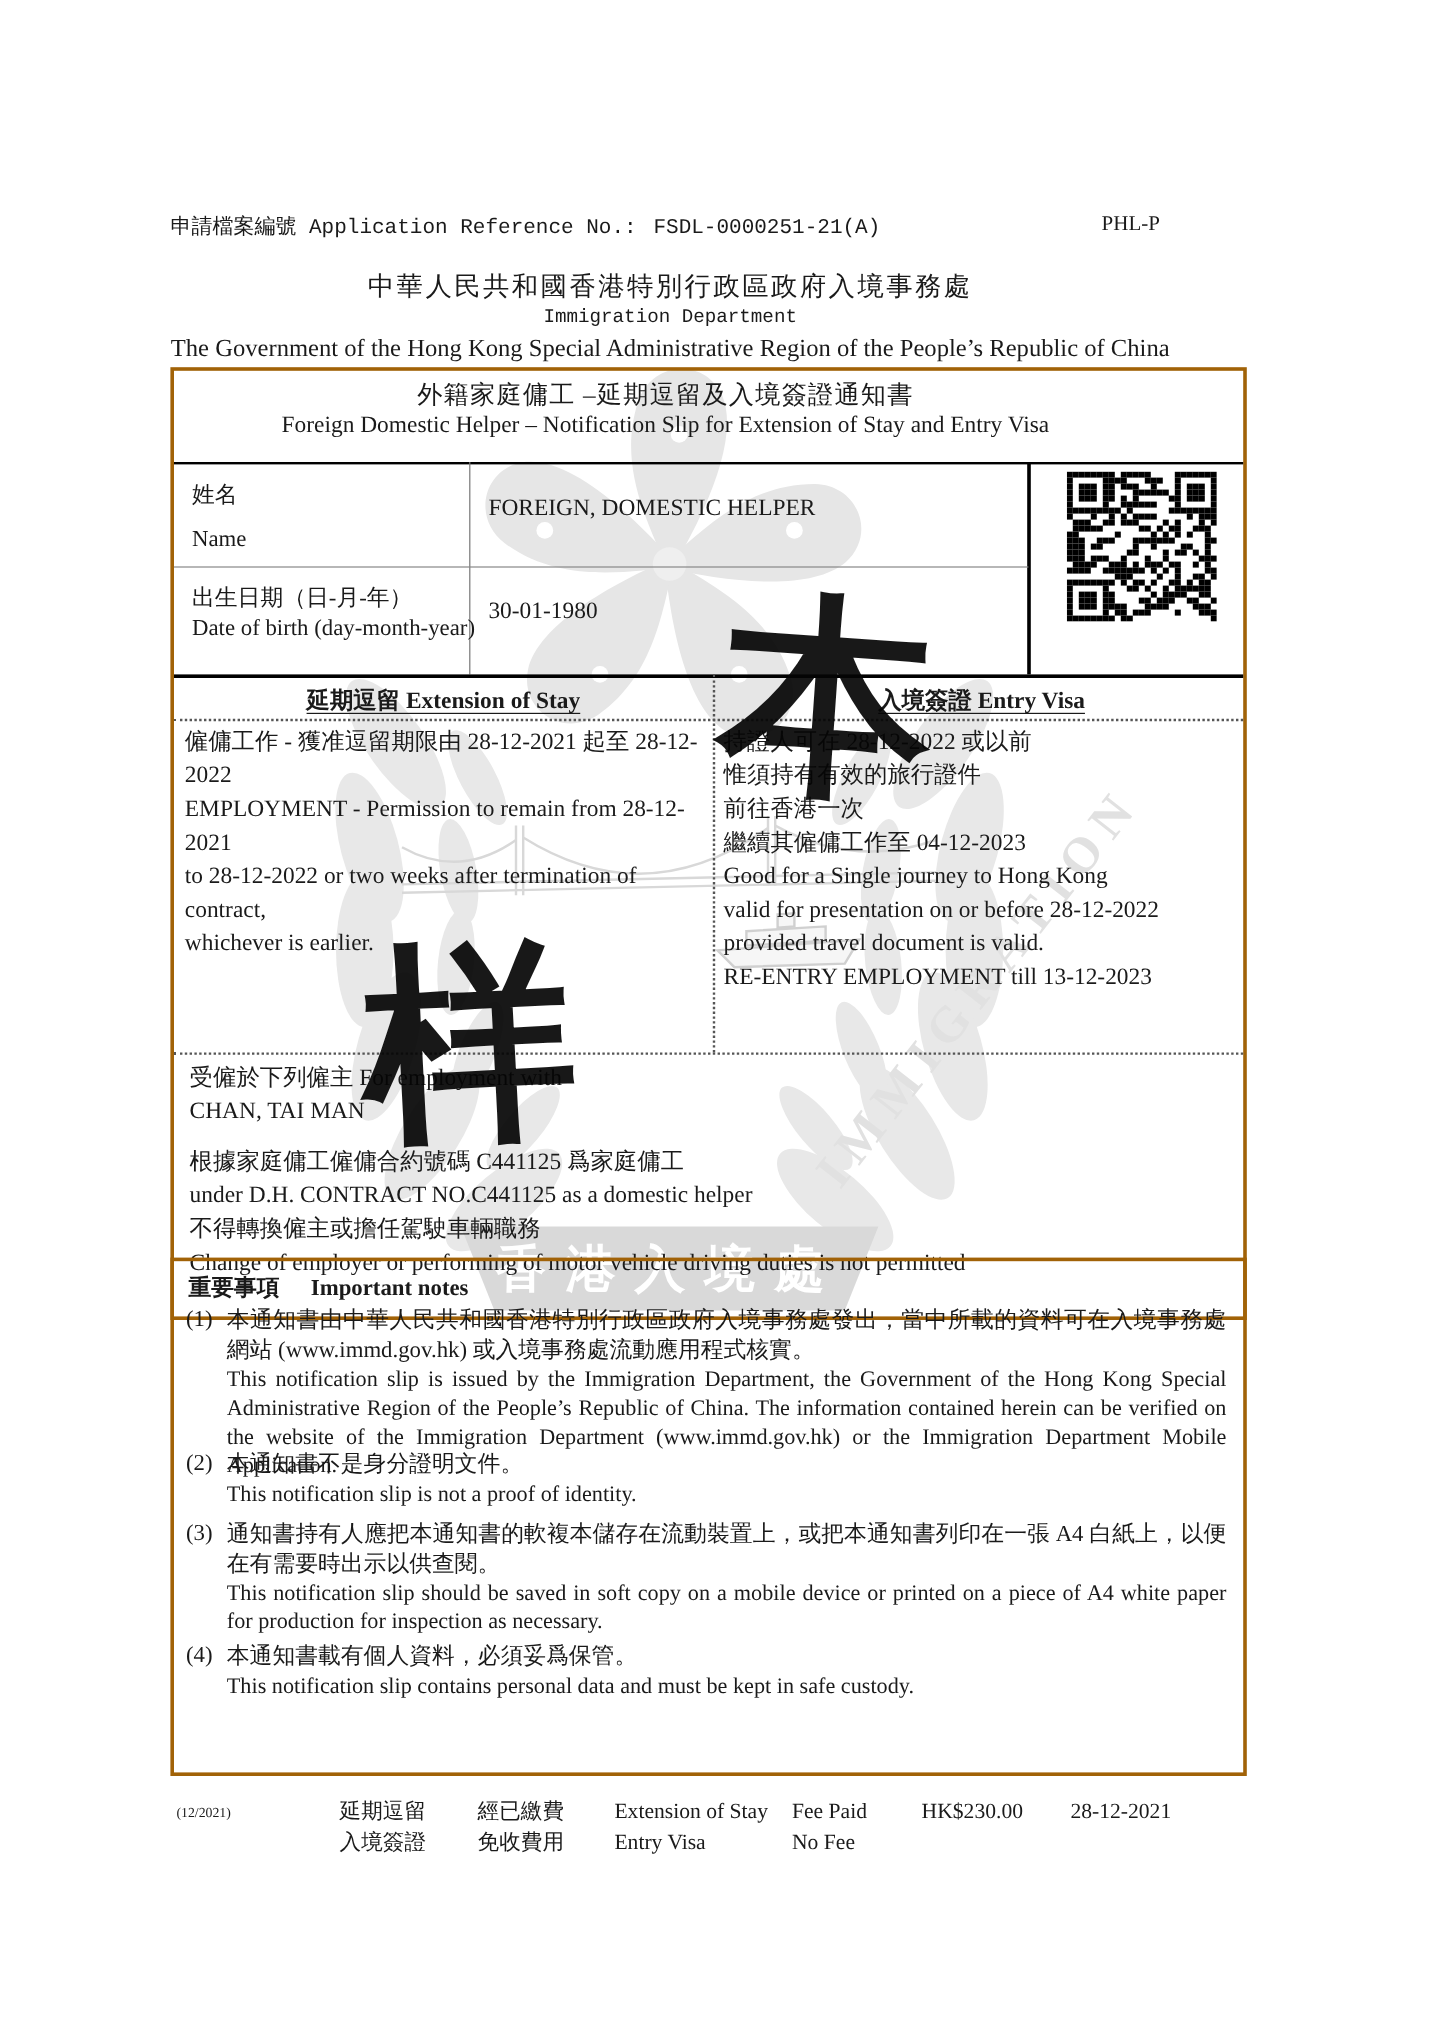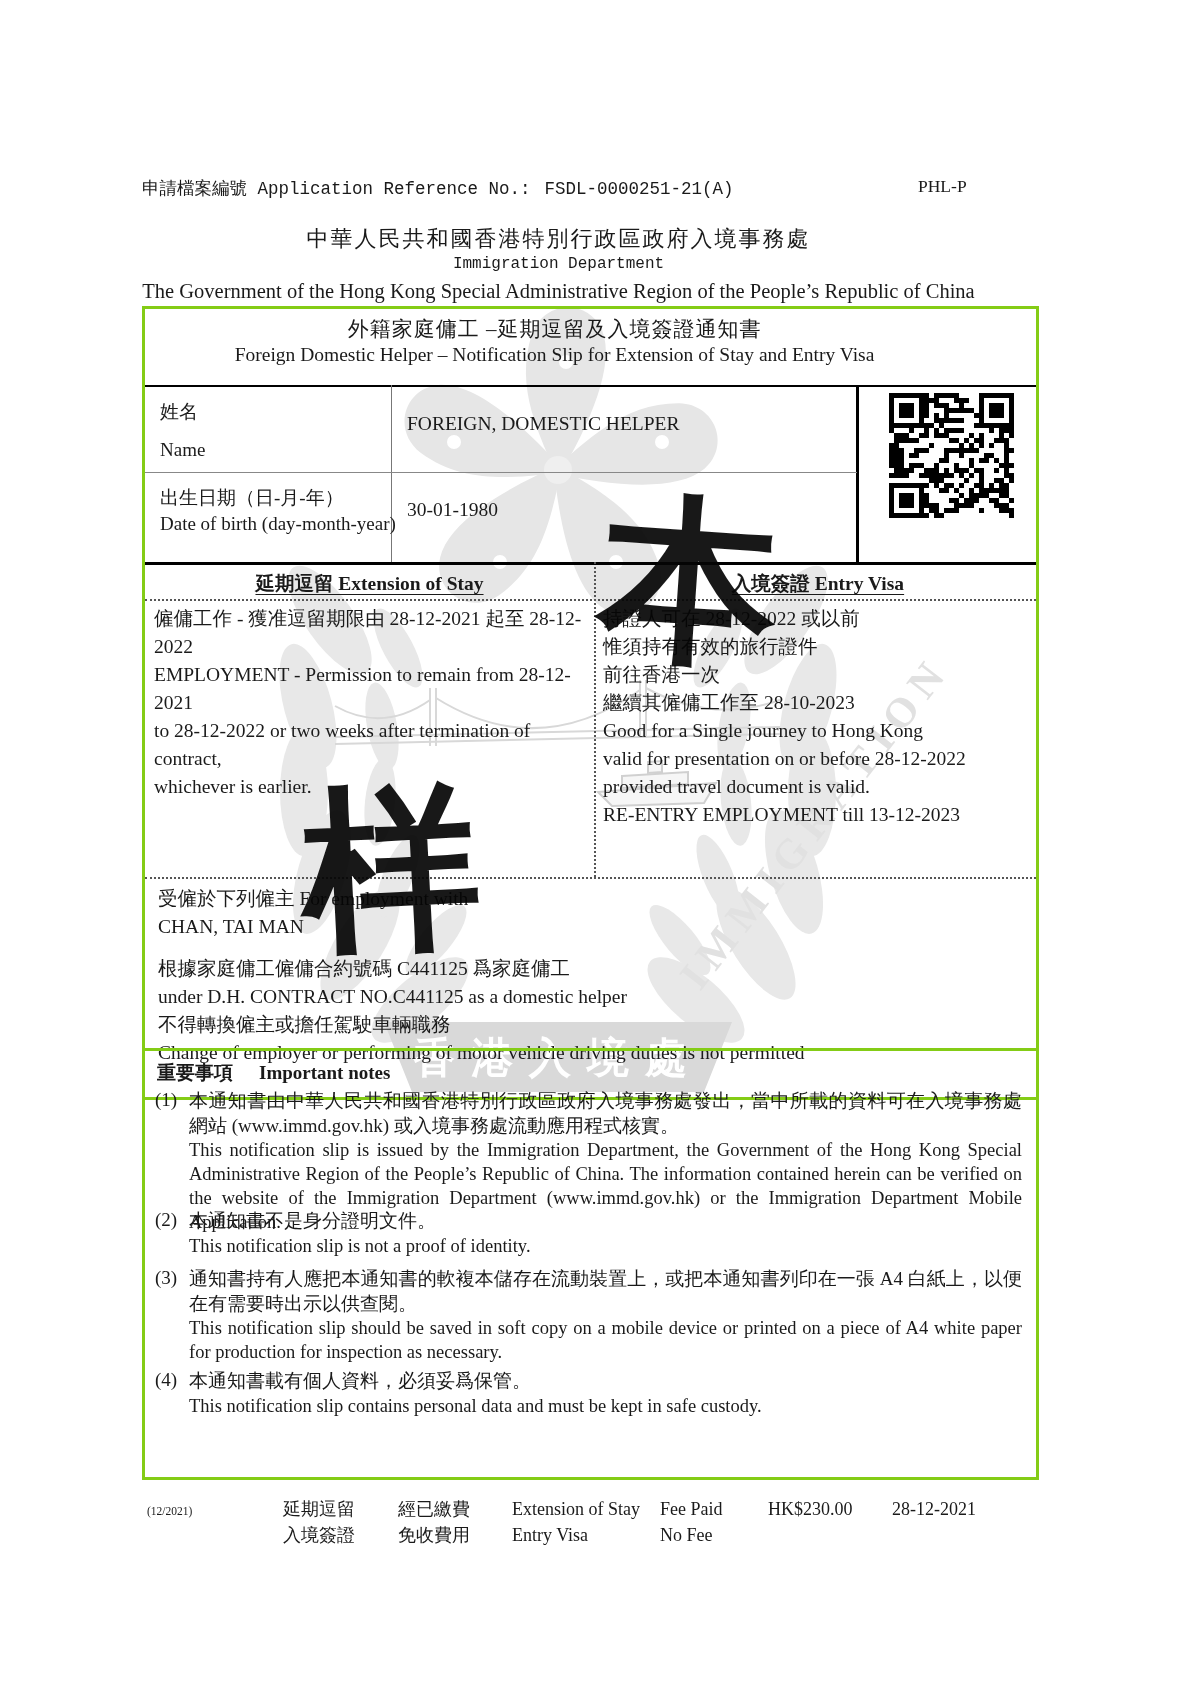--- a/index.html
+++ b/index.html
@@ -10,21 +10,21 @@
   .layer-content { position:absolute; inset:0; z-index:2; }
   #emblem { position:absolute; inset:0; z-index:1; }
   .sample-char { position:absolute; z-index:3; font-size:178px; font-weight:700; color:#050505; opacity:.92; line-height:1; font-family:"Liberation Serif",serif; }
   .appref { top:176px; left:142px; font-size:17.5px;font-family:Liberation Mono, monospace; }
   .appref .val { margin-left:14px; }
   .formcode { top:176px; left:918px; font-size:17.5px; }
   .center-head { left:142px; width:833px; text-align:center; }
   .h-zh { top:224px; font-size:22px; letter-spacing:2px; }
   .h-en1 { top:255px; font-size:16px;font-family:Liberation Mono, monospace; }
   .h-en2 { top:280px; font-size:20.5px; }
-  .docbox { left:142px; border:3px solid #84cc16; background:transparent; }
+  .docbox { left:142px; border:3px solid #a16207; background:transparent; }
   #mainbox { top:306px; width:897px; height:794px; }
   #notesbox { top:1048px; width:897px; height:432px; }
   .slip-title { left:0; width:100%; text-align:center; padding-right:72px; }
   .st-zh { top:6px; font-size:21px; letter-spacing:1px; }
   .st-en { top:35px; font-size:19.5px; }
   .hline { left:0; width:100%; border-top:2px solid #000; }
   .hline-thick { left:0; width:100%; border-top:3px solid #000; }
   .dotted-h { left:0; width:100%; border-top:2px dotted #555; }
   .cell-label { left:15px; font-size:19px; }
   .cell-value { left:262px; font-size:19.5px; }
@@ -482,21 +482,21 @@
         <div>僱傭工作 - 獲准逗留期限由 28-12-2021 起至 28-12-2022</div>
         <div>EMPLOYMENT - Permission to remain from 28-12-2021</div>
         <div>to 28-12-2022 or two weeks after termination of contract,</div>
         <div>whichever is earlier.</div>
       </div>
 
       <div class="abs para" style="left:458px;top:296px;width:436px">
         <div>持證人可在 28-12-2022 或以前</div>
         <div>惟須持有有效的旅行證件</div>
         <div>前往香港一次</div>
-        <div>繼續其僱傭工作至 28-10-2023</div>
+        <div>繼續其僱傭工作至 04-12-2023</div>
         <div>Good for a Single journey to Hong Kong</div>
         <div>valid for presentation on or before 28-12-2022</div>
         <div>provided travel document is valid.</div>
         <div>RE-ENTRY EMPLOYMENT till 13-12-2023</div>
       </div>
 
       <div class="abs dotted-h" style="top:568px"></div>
 
       <div class="abs para" style="left:13px;top:576px;width:860px">
         <div>受僱於下列僱主 For employment with</div>

